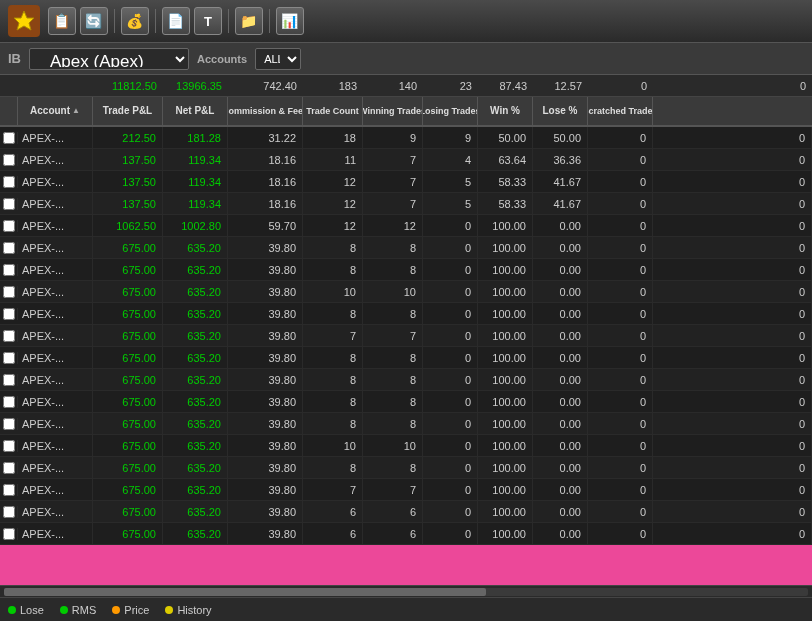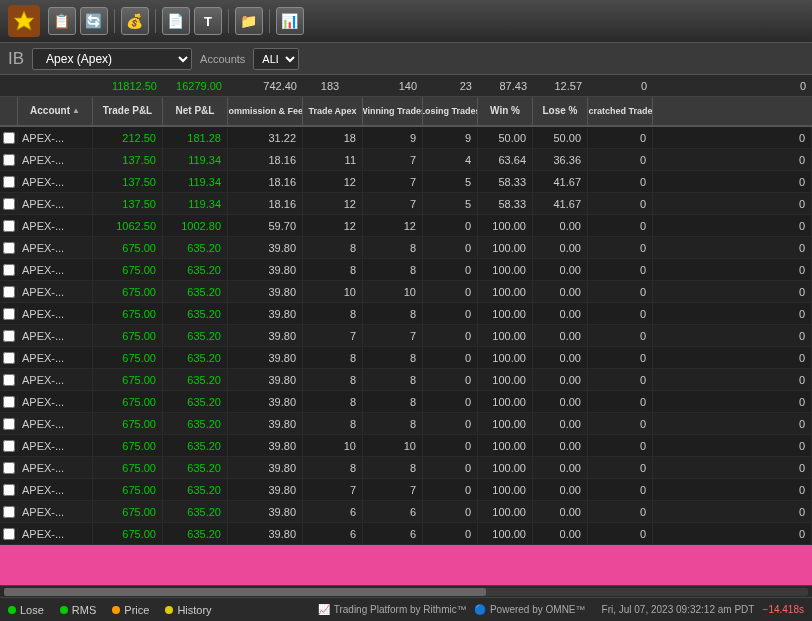--- a/index.html
+++ b/index.html
@@ -75,37 +75,37 @@
       height: 32px;
       display: flex;
       align-items: center;
       padding: 0 8px;
       gap: 8px;
       border-bottom: 1px solid #555;
       flex-shrink: 0;
     }
     .ib-label {
       color: #aaa;
-      font-size: 17px;
-      font-weight: normal;
+      font-size: 13px;
+      font-weight: bold;
     }
     .ib-select {
       background: #2a2a2a;
       border: 1px solid #666;
       color: #fff;
-      padding: 2px 9px;
-      font-size: 12px;
+      padding: 2px 16px;
+      font-size: 17px;
       height: 22px;
       width: 160px;
       border-radius: 2px;
     }
     .accounts-label {
       color: #aaa;
       font-size: 11px;
-      font-weight: normal;
+      font-weight: bold;
     }
     .accounts-select {
       background: #2a2a2a;
       border: 1px solid #666;
       color: #fff;
       padding: 2px 4px;
       font-size: 11px;
       height: 22px;
       width: 46px;
       border-radius: 2px;
@@ -181,21 +181,21 @@
       line-height: 1.2;
     }
     .th.sortable { cursor: pointer; }
 
     
     .col-cb { flex: 0 0 18px; border-right: 1px solid #555; }
     .col-account { flex: 0 0 75px; }
     .col-tradepnl { flex: 0 0 70px; }
     .col-netpnl { flex: 0 0 65px; }
     .col-commfees { flex: 0 0 75px; }
-    .col-tradecount { flex: 0 0 60px; text-align: center; }
+    .col-tradecount { flex: 0 0 60px; }
     .col-winning { flex: 0 0 60px; }
     .col-losing { flex: 0 0 55px; }
     .col-winpct { flex: 0 0 55px; }
     .col-losepct { flex: 0 0 55px; }
     .col-scratched { flex: 0 0 65px; }
     .col-scratched2 { flex: 1; }
 
     
     #table-body {
       flex: 1;
@@ -350,21 +350,21 @@
     <option>ALL</option>
   </select>
 </div>
 
 <div id="table-container">
 
   <div id="summary-row">
     <div class="summary-cell" style="flex:0 0 18px;"></div>
     <div class="summary-cell col-account"></div>
     <div class="summary-cell col-tradepnl" style="color:#00cc00;">11812.50</div>
-    <div class="summary-cell col-netpnl" style="color:#00cc00;">16279.00</div>
+    <div class="summary-cell col-netpnl" style="color:#00cc00;">13966.35</div>
     <div class="summary-cell col-commfees">742.40</div>
     <div class="summary-cell col-tradecount">183</div>
     <div class="summary-cell col-winning">140</div>
     <div class="summary-cell col-losing">23</div>
     <div class="summary-cell col-winpct">87.43</div>
     <div class="summary-cell col-losepct">12.57</div>
     <div class="summary-cell col-scratched">0</div>
     <div class="summary-cell col-scratched2">0</div>
   </div>
 
@@ -377,21 +377,21 @@
     <div class="th col-tradepnl sortable">
       <span>Trade P&amp;L</span>
     </div>
     <div class="th col-netpnl sortable">
       <span>Net P&amp;L</span>
     </div>
     <div class="th col-commfees sortable" style="text-align:center;font-size:9px;">
       <span>Commission &amp; Fees</span>
     </div>
     <div class="th col-tradecount sortable" style="font-size:9px;">
-      <span>Trade Apex</span>
+      <span>Trade Count</span>
     </div>
     <div class="th col-winning sortable" style="font-size:9px;">
       <span>Winning Trades</span>
     </div>
     <div class="th col-losing sortable" style="font-size:9px;">
       <span>Losing Trades</span>
     </div>
     <div class="th col-winpct sortable">
       <span>Win %</span>
     </div>
@@ -729,26 +729,13 @@
     <span>RMS</span>
   </div>
   <div class="status-item">
     <div class="status-dot dot-orange"></div>
     <span>Price</span>
   </div>
   <div class="status-item">
     <div class="status-dot dot-yellow"></div>
     <span>History</span>
   </div>
-  <div class="status-brand">
-    <span>
-      📈 <span>Trading Platform by Rithmic™</span>
-    </span>
-    <span>
-      🔵 <span>Powered by OMNE™</span>
-    </span>
-    <span class="status-time">
-      <span>Fri, Jul 07, 2023  09:32:12 am PDT</span>
-      &nbsp;
-      <span style="color:#ff6666;">−14.418s</span>
-    </span>
-  </div>
 </div>
 
 </body></html>

